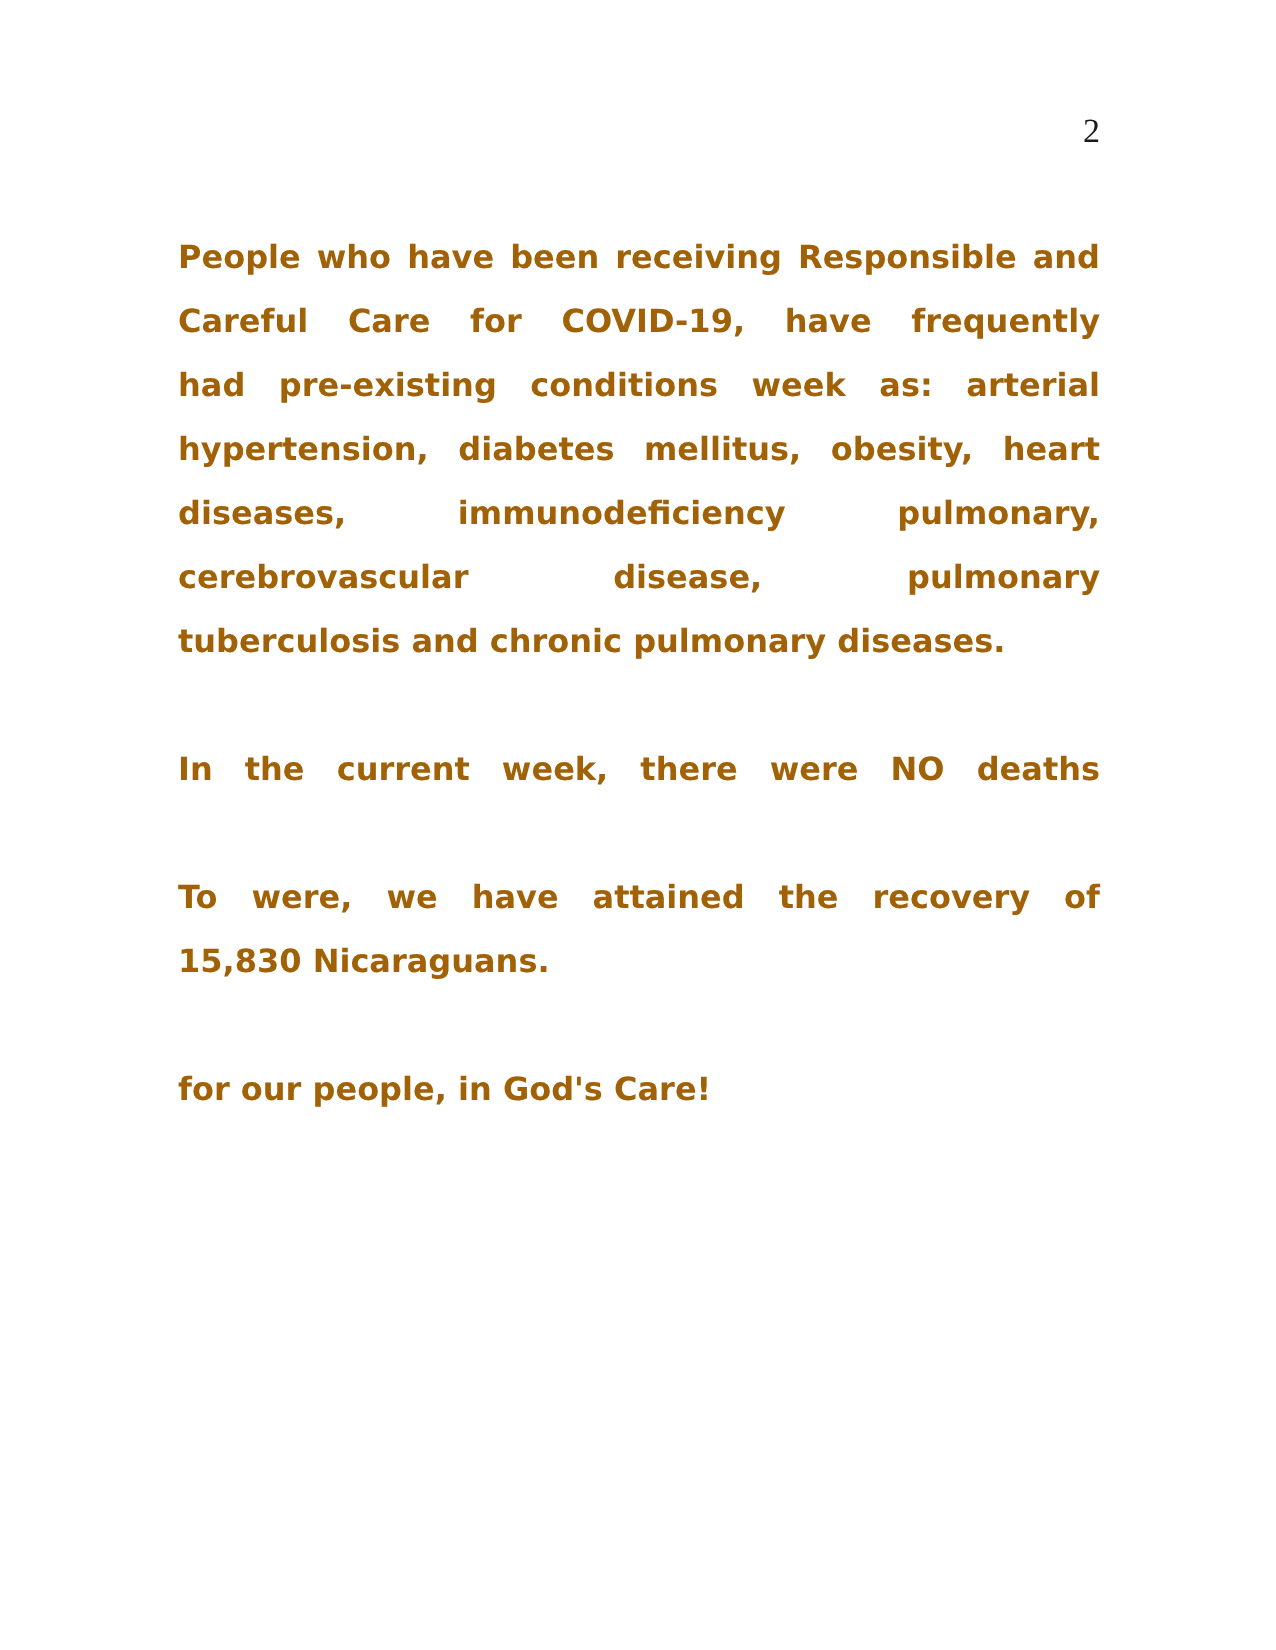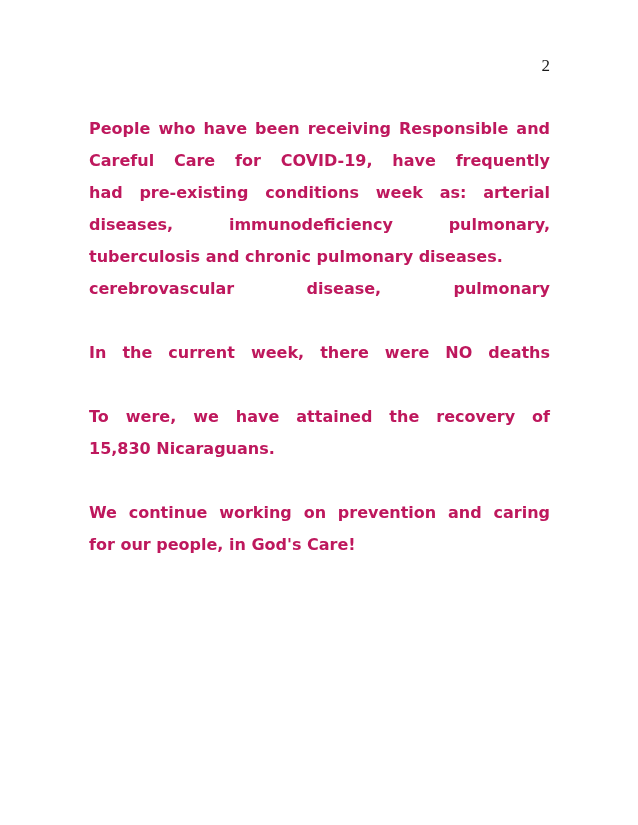--- a/index.html
+++ b/index.html
@@ -26,21 +26,21 @@
   }
   .content {
     position: absolute;
     top: 113px;
     left: 89px;
     width: 461px;
     font-family: "DejaVu Sans", sans-serif;
     font-weight: bold;
     font-size: 16px;
     line-height: 32px;
-    color: #be185d;
+    color: #a16207;
   }
   .para {
     margin: 0 0 32px 0;
   }
   .para:last-child {
     margin-bottom: 0;
   }
   
   .line {
     text-align: justify;
@@ -56,33 +56,33 @@
 <div class="page">
 
   <div class="page-number">2</div>
 
   <div class="content">
 
     <div class="para">
       <div class="line">People who have been receiving Responsible and</div>
       <div class="line">Careful Care for COVID-19, have frequently</div>
       <div class="line">had pre-existing conditions week as: arterial</div>
+      <div class="line">hypertension, diabetes mellitus, obesity, heart</div>
       <div class="line">diseases, immunodeficiency pulmonary,</div>
+      <div class="line">cerebrovascular disease, pulmonary</div>
       <div class="line last">tuberculosis and chronic pulmonary diseases.</div>
-      <div class="line">cerebrovascular disease, pulmonary</div>
     </div>
 
     <div class="para">
       <div class="line">In the current week, there were NO deaths</div>
     </div>
 
     <div class="para">
       <div class="line">To were, we have attained the recovery of</div>
       <div class="line last">15,830 Nicaraguans.</div>
     </div>
 
     <div class="para">
-      <div class="line">We continue working on prevention and caring</div>
       <div class="line last">for our people, in God's Care!</div>
     </div>
 
   </div>
 </div>
 
 </body></html>

